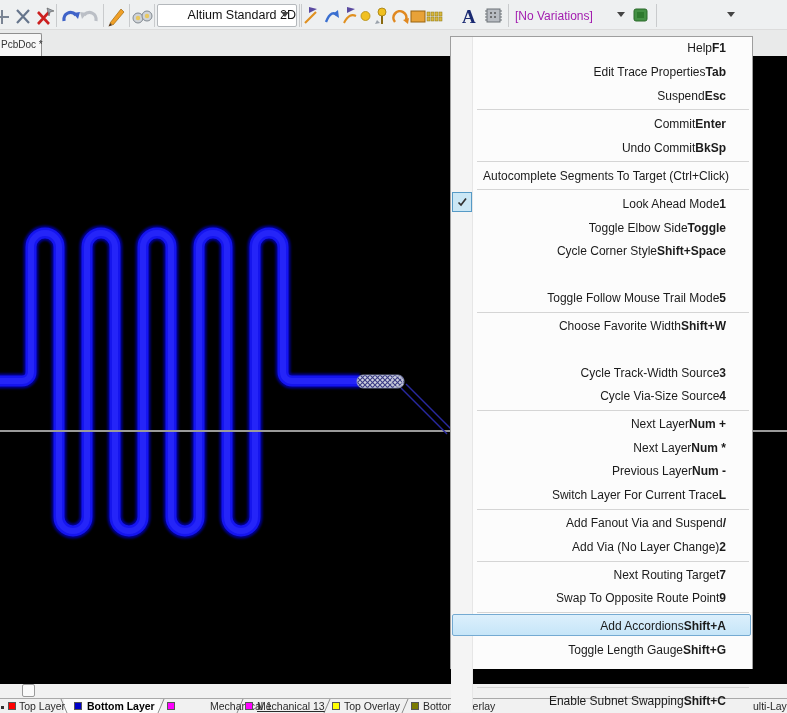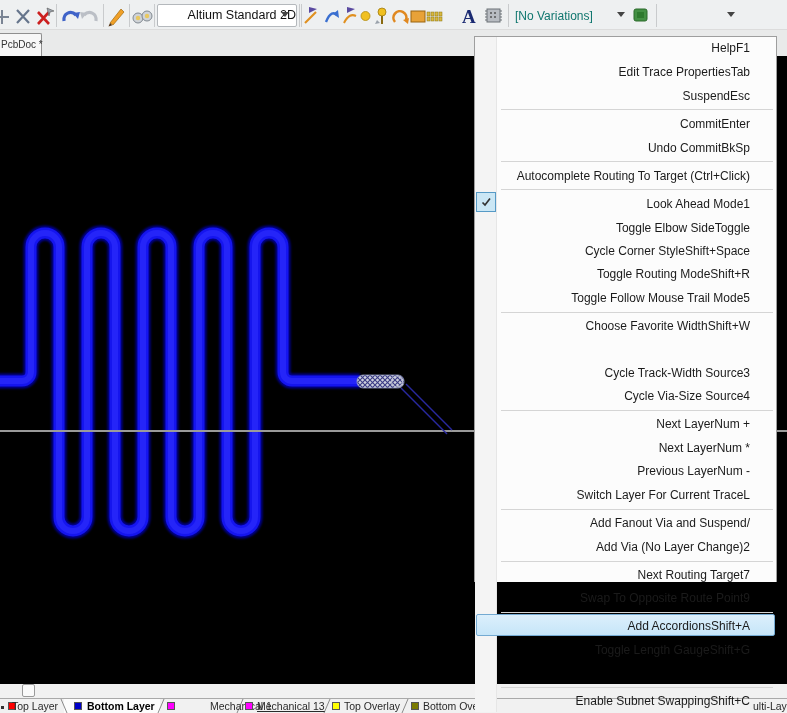--- a/index.html
+++ b/index.html
@@ -11,24 +11,24 @@
 #tabrow { left:0; top:30px; width:787px; height:26px; background:#e9eaea; }
 #doctab { left:-7px; top:33px; width:49px; height:23px; background:#f7f7f7; border:1px solid #8f8f8f; border-bottom:none; border-radius:2px 2px 0 0; font-size:10px; color:#333; line-height:22px; padding-left:7px; white-space:nowrap; }
 .vsep { top:4px; width:1px; height:23px; background:#c9cbcd; }
 
 #bstrip { left:0; top:684px; width:787px; height:29px; background:#f1f1f1; }
 #tabline { left:0; top:698px; width:787px; height:1px; background:#a9a9a9; }
 #hthumb { left:22px; top:684px; width:13px; height:13px; background:#fafafa; border:1px solid #9a9a9a; border-radius:2px; }
 .lsq { top:702px; width:8px; height:8px; border:1px solid #555; }
 .ltx { top:700px; font-size:10.5px; color:#2a2a2a; white-space:nowrap; }
 
-#menu { left:450px; top:36px; width:303px; height:546px; background:#fcfcfc; border:1px solid #9e9e9e; border-bottom:none;margin-left:24px; }
+#menu { left:450px; top:36px; width:303px; height:633px; background:#fcfcfc; border:1px solid #9e9e9e; border-bottom:none; }
 #gutter { left:0; top:0; width:22px; height:675px; background:#f4f4f4; border-right:1px solid #e6e6e6; position:absolute; }
 .mi { position:absolute; left:32px; right:26px; height:24px; line-height:24px; font-size:12px; color:#1b1b1b; white-space:nowrap; }
-.mi .sc { float:right; }
+.mi .sc { float:right;font-weight:bold; }
 .msep { position:absolute; left:26px; right:3px; height:1px; background:#d5d5d5; }
 #hl { position:absolute; left:1px; right:1px; top:577px; height:22px; background:linear-gradient(#dceffc,#c6e5f8); border:1px solid #74aad2; border-radius:2px; }
 #chk { position:absolute; left:1px; top:155px; width:20px; height:20px; background:#cbe7f5; border:1px solid #569ac6; }
 </style>
 </head>
 <body>
 <div id="page">
 
   <svg class="abs" style="left:0;top:0" width="787" height="713" viewBox="0 0 787 713">
     <defs>
@@ -131,21 +131,21 @@
       <rect x="185" y="9" width="13" height="13" fill="#b8bcc2" stroke="#6a7076" stroke-width="1"></rect>
       <g stroke="#6a7076" stroke-width="1">
         <path d="M 183,11 h 2 M 183,14 h 2 M 183,17 h 2 M 183,20 h 2 M 198,11 h 2 M 198,14 h 2 M 198,17 h 2 M 198,20 h 2"></path>
       </g>
       <circle cx="189" cy="13" r="1" fill="#555"></circle>
         <circle cx="193" cy="13" r="1" fill="#555"></circle>
       <circle cx="189" cy="17" r="1" fill="#555"></circle>
         <circle cx="193" cy="17" r="1" fill="#555"></circle>
     </svg>
     <div class="vsep abs" style="left:508px"></div>
-    <div class="abs" style="left:515px;top:9px;font-size:12px;color:#0f766e;">[No Variations]</div>
+    <div class="abs" style="left:515px;top:9px;font-size:12px;color:#a21caf;">[No Variations]</div>
     <div class="abs" style="left:617px;top:12px;width:0;height:0;border-left:4px solid transparent;border-right:4px solid transparent;border-top:5px solid #444;"></div>
     <svg class="abs" style="left:630px;top:0" width="30" height="30">
       <rect x="4" y="9" width="13" height="12" rx="2" fill="#449044" stroke="#2a6a2a"></rect>
       <rect x="7" y="12" width="7" height="6" fill="#2e7a2e"></rect>
     </svg>
     <div class="vsep abs" style="left:656px"></div>
     <div class="abs" style="left:727px;top:12px;width:0;height:0;border-left:4px solid transparent;border-right:4px solid transparent;border-top:5px solid #444;"></div>
   </div>
 
   <div id="tabrow" class="abs"></div>
@@ -157,21 +157,21 @@
   <div class="abs" style="left:64px;top:699px;width:96px;height:14px;background:#fcfcfc;"></div>
   <svg class="abs" style="left:0;top:698px" width="787" height="15" viewBox="0 0 787 15">
     <line x1="61" y1="1" x2="67" y2="15" stroke="#8a8a8a"></line>
     <line x1="158" y1="15" x2="164" y2="1" stroke="#8a8a8a"></line>
     <line x1="237" y1="15" x2="243" y2="1" stroke="#8a8a8a"></line>
     <line x1="324" y1="15" x2="330" y2="1" stroke="#8a8a8a"></line>
     <line x1="402" y1="15" x2="408" y2="1" stroke="#8a8a8a"></line>
   </svg>
   <div class="abs" style="left:1px;top:706px;width:3px;height:3px;background:#333;"></div>
   <div class="lsq abs" style="left:8px;background:#f00;"></div>
-  <div class="ltx abs" style="left:12px;">Top Layer</div>
+  <div class="ltx abs" style="left:19px;">Top Layer</div>
   <div class="lsq abs" style="left:74px;background:#0000c8;"></div>
   <div class="ltx abs" style="left:87px;font-weight:bold;color:#000;">Bottom Layer</div>
   <div class="lsq abs" style="left:167px;background:#f0f;"></div>
   <div class="ltx abs" style="left:179px;margin-left:31px;">Mechanical 1</div>
   <div class="lsq abs" style="left:245px;background:#f0f;"></div>
   <div class="ltx abs" style="left:257px;text-decoration:underline;">Mechanical 13</div>
   <div class="lsq abs" style="left:332px;background:#ff0;"></div>
   <div class="ltx abs" style="left:344px;">Top Overlay</div>
   <div class="lsq abs" style="left:411px;background:#7a7a00;"></div>
   <div class="ltx abs" style="left:423px;">Bottom Overlay</div>
@@ -185,26 +185,25 @@
           <path d="M 5.5,9.5 L 8,12 L 13,5.5" stroke="#333" stroke-width="1.7" fill="none"></path>
         </svg>
     </div>
     <div class="mi" style="top:-1px">Help<span class="sc">F1</span></div>
     <div class="mi" style="top:23px">Edit Trace Properties<span class="sc">Tab</span></div>
     <div class="mi" style="top:47px">Suspend<span class="sc">Esc</span></div>
     <div class="msep" style="top:72px"></div>
     <div class="mi" style="top:75px">Commit<span class="sc">Enter</span></div>
     <div class="mi" style="top:99px">Undo Commit<span class="sc">BkSp</span></div>
     <div class="msep" style="top:124px"></div>
-    <div class="mi" style="top:127px">Autocomplete Routing To Target (Ctrl+Click)</div>
+    <div class="mi" style="top:127px">Autocomplete Segments To Target (Ctrl+Click)</div>
     <div class="msep" style="top:152px"></div>
     <div class="mi" style="top:155px">Look Ahead Mode<span class="sc">1</span></div>
     <div class="mi" style="top:179px">Toggle Elbow Side<span class="sc">Toggle</span></div>
     <div class="mi" style="top:202px">Cycle Corner Style<span class="sc">Shift+Space</span></div>
-    <div class="mi" style="top:225px">Toggle Routing Mode<span class="sc">Shift+R</span></div>
     <div class="mi" style="top:249px">Toggle Follow Mouse Trail Mode<span class="sc">5</span></div>
     <div class="msep" style="top:275px"></div>
     <div class="mi" style="top:277px">Choose Favorite Width<span class="sc">Shift+W</span></div>
     <div class="mi" style="top:324px">Cycle Track-Width Source<span class="sc">3</span></div>
     <div class="mi" style="top:347px">Cycle Via-Size Source<span class="sc">4</span></div>
     <div class="msep" style="top:373px"></div>
     <div class="mi" style="top:375px">Next Layer<span class="sc">Num +</span></div>
     <div class="mi" style="top:399px">Next Layer<span class="sc">Num *</span></div>
     <div class="mi" style="top:422px">Previous Layer<span class="sc">Num -</span></div>
     <div class="mi" style="top:446px">Switch Layer For Current Trace<span class="sc">L</span></div>

